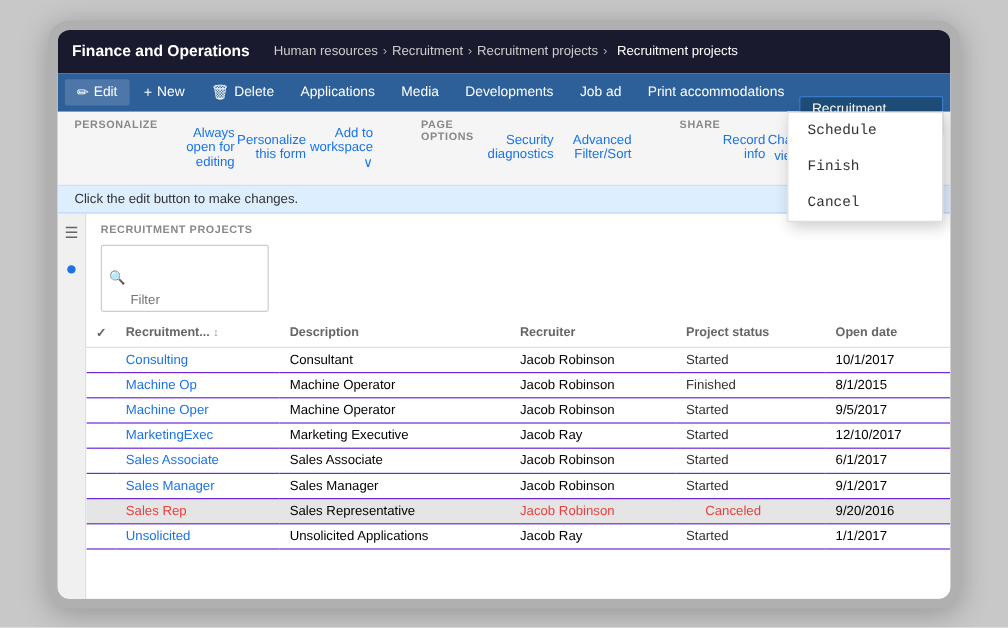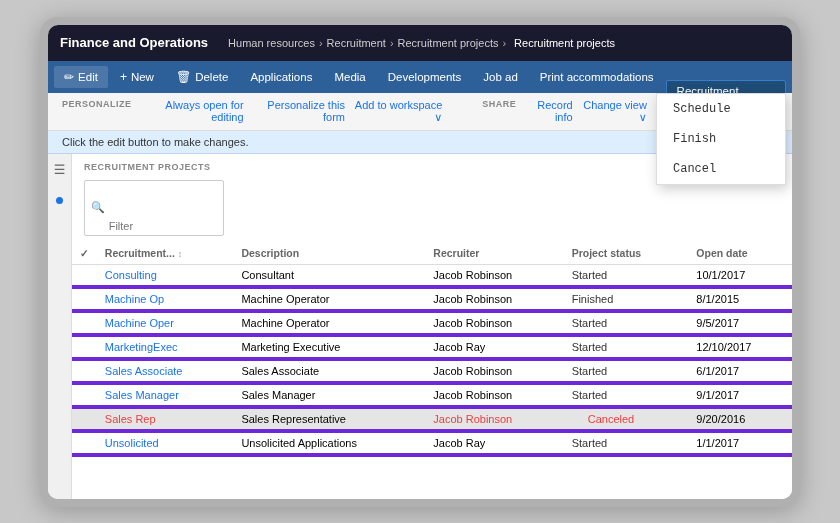--- a/index.html
+++ b/index.html
@@ -241,21 +241,21 @@
       color: #666;
       font-weight: 600;
       font-size: 10.5px;
       white-space: nowrap;
     }
     .data-table th.check-col { width: 20px; }
     .data-table th .sort-icon { color: #999; font-size: 9px; }
 
     .data-table td {
       padding: 4px 8px;
-      border-bottom: 4px solid #6d28d9;
+      border-bottom: 1px solid #6d28d9;
       white-space: nowrap;
     }
     .data-table tr.selected-row { background: #cce3ff; }
     .data-table tr.selected-row td { background: #e5e5e5; }
 
     .link-cell { color: #1a73e8; cursor: pointer; }
     .link-cell.canceled { color: #e84040; }
 
     .status-started { color: #333; }
     .status-finished { color: #333; }
@@ -318,20 +318,25 @@
       <div class="dropdown-item">Cancel</div>
     </div>
   </div>
 
   <div class="options-bar">
     <div class="options-section">
       <div class="section-title">Personalize</div>
       <span class="options-link">Always open for editing</span>
       <span class="options-link">Personalize this form</span>
       <span class="options-link">Add to workspace ∨</span>
+    </div>
+    <div class="options-section">
+      <div class="section-title">Page Options</div>
+      <span class="options-link">Security diagnostics</span>
+      <span class="options-link">Advanced Filter/Sort</span>
     </div>
     <div class="options-section">
       <div class="section-title">Share</div>
       <span class="options-link">Record info</span>
       <span class="options-link">Change view ∨</span>
     </div>
     <div class="options-section">
       <div class="section-title">Share</div>
       <span class="options-link">Get a link ∨</span>
     </div>

